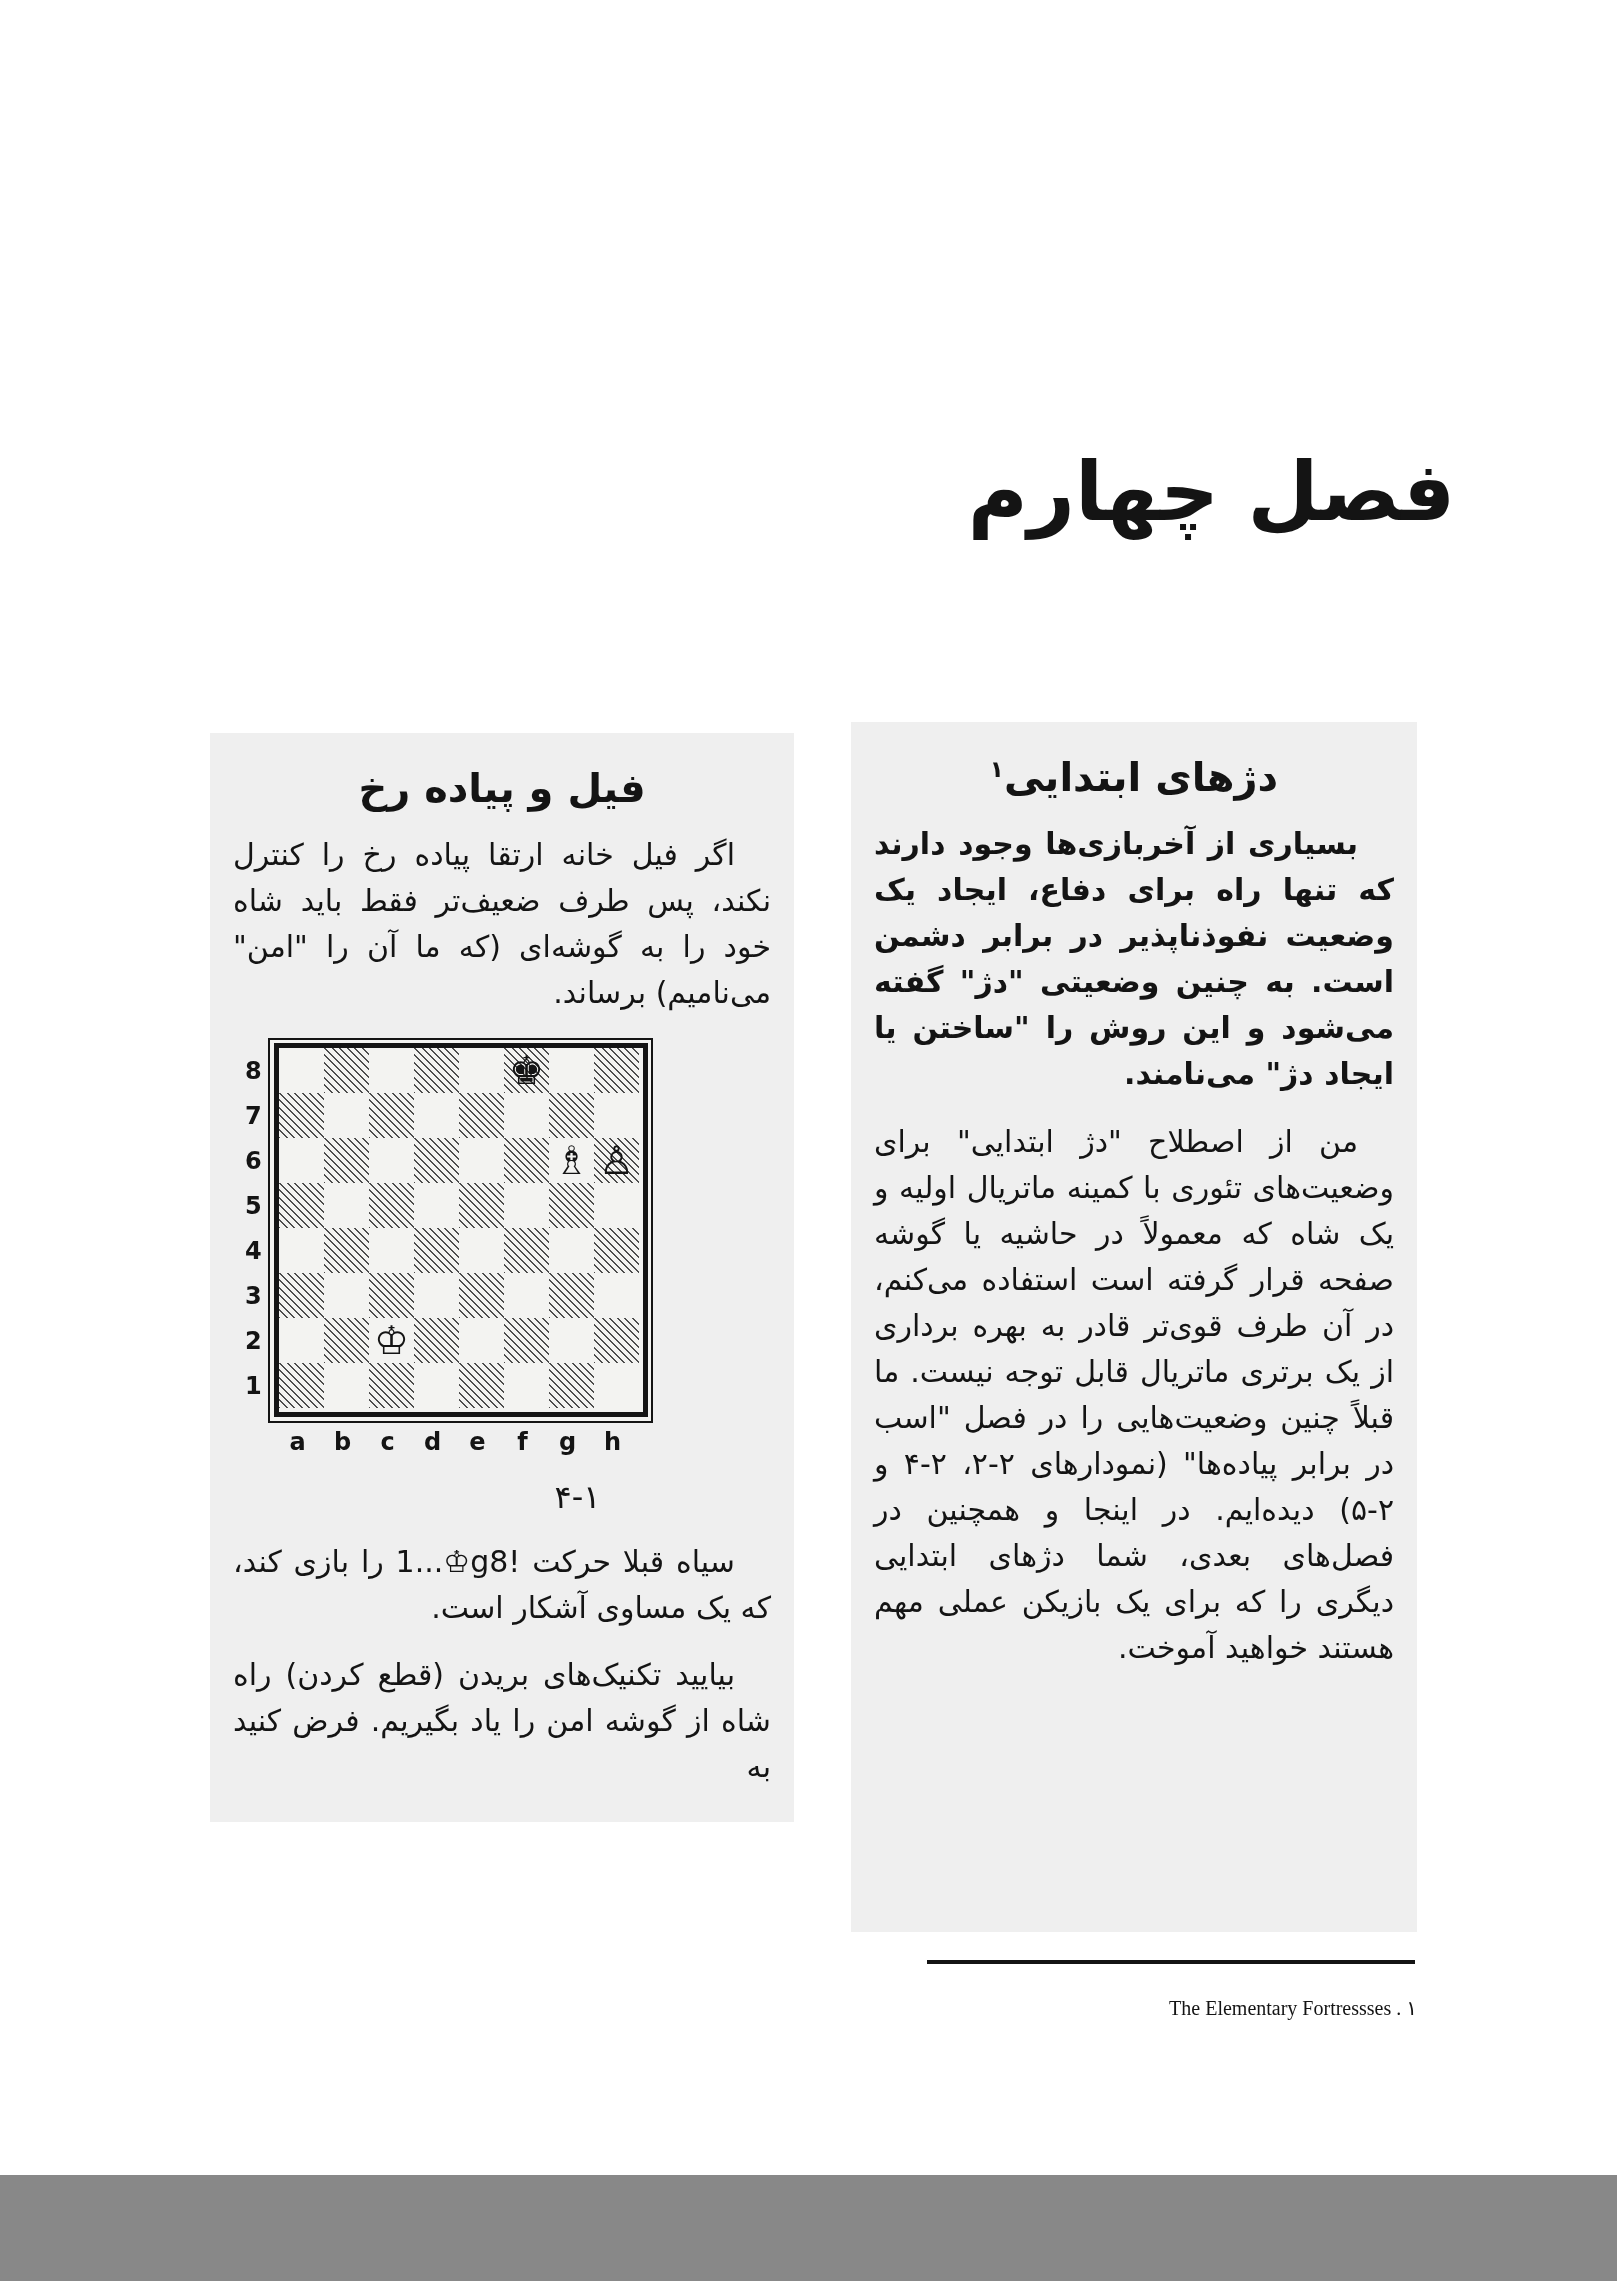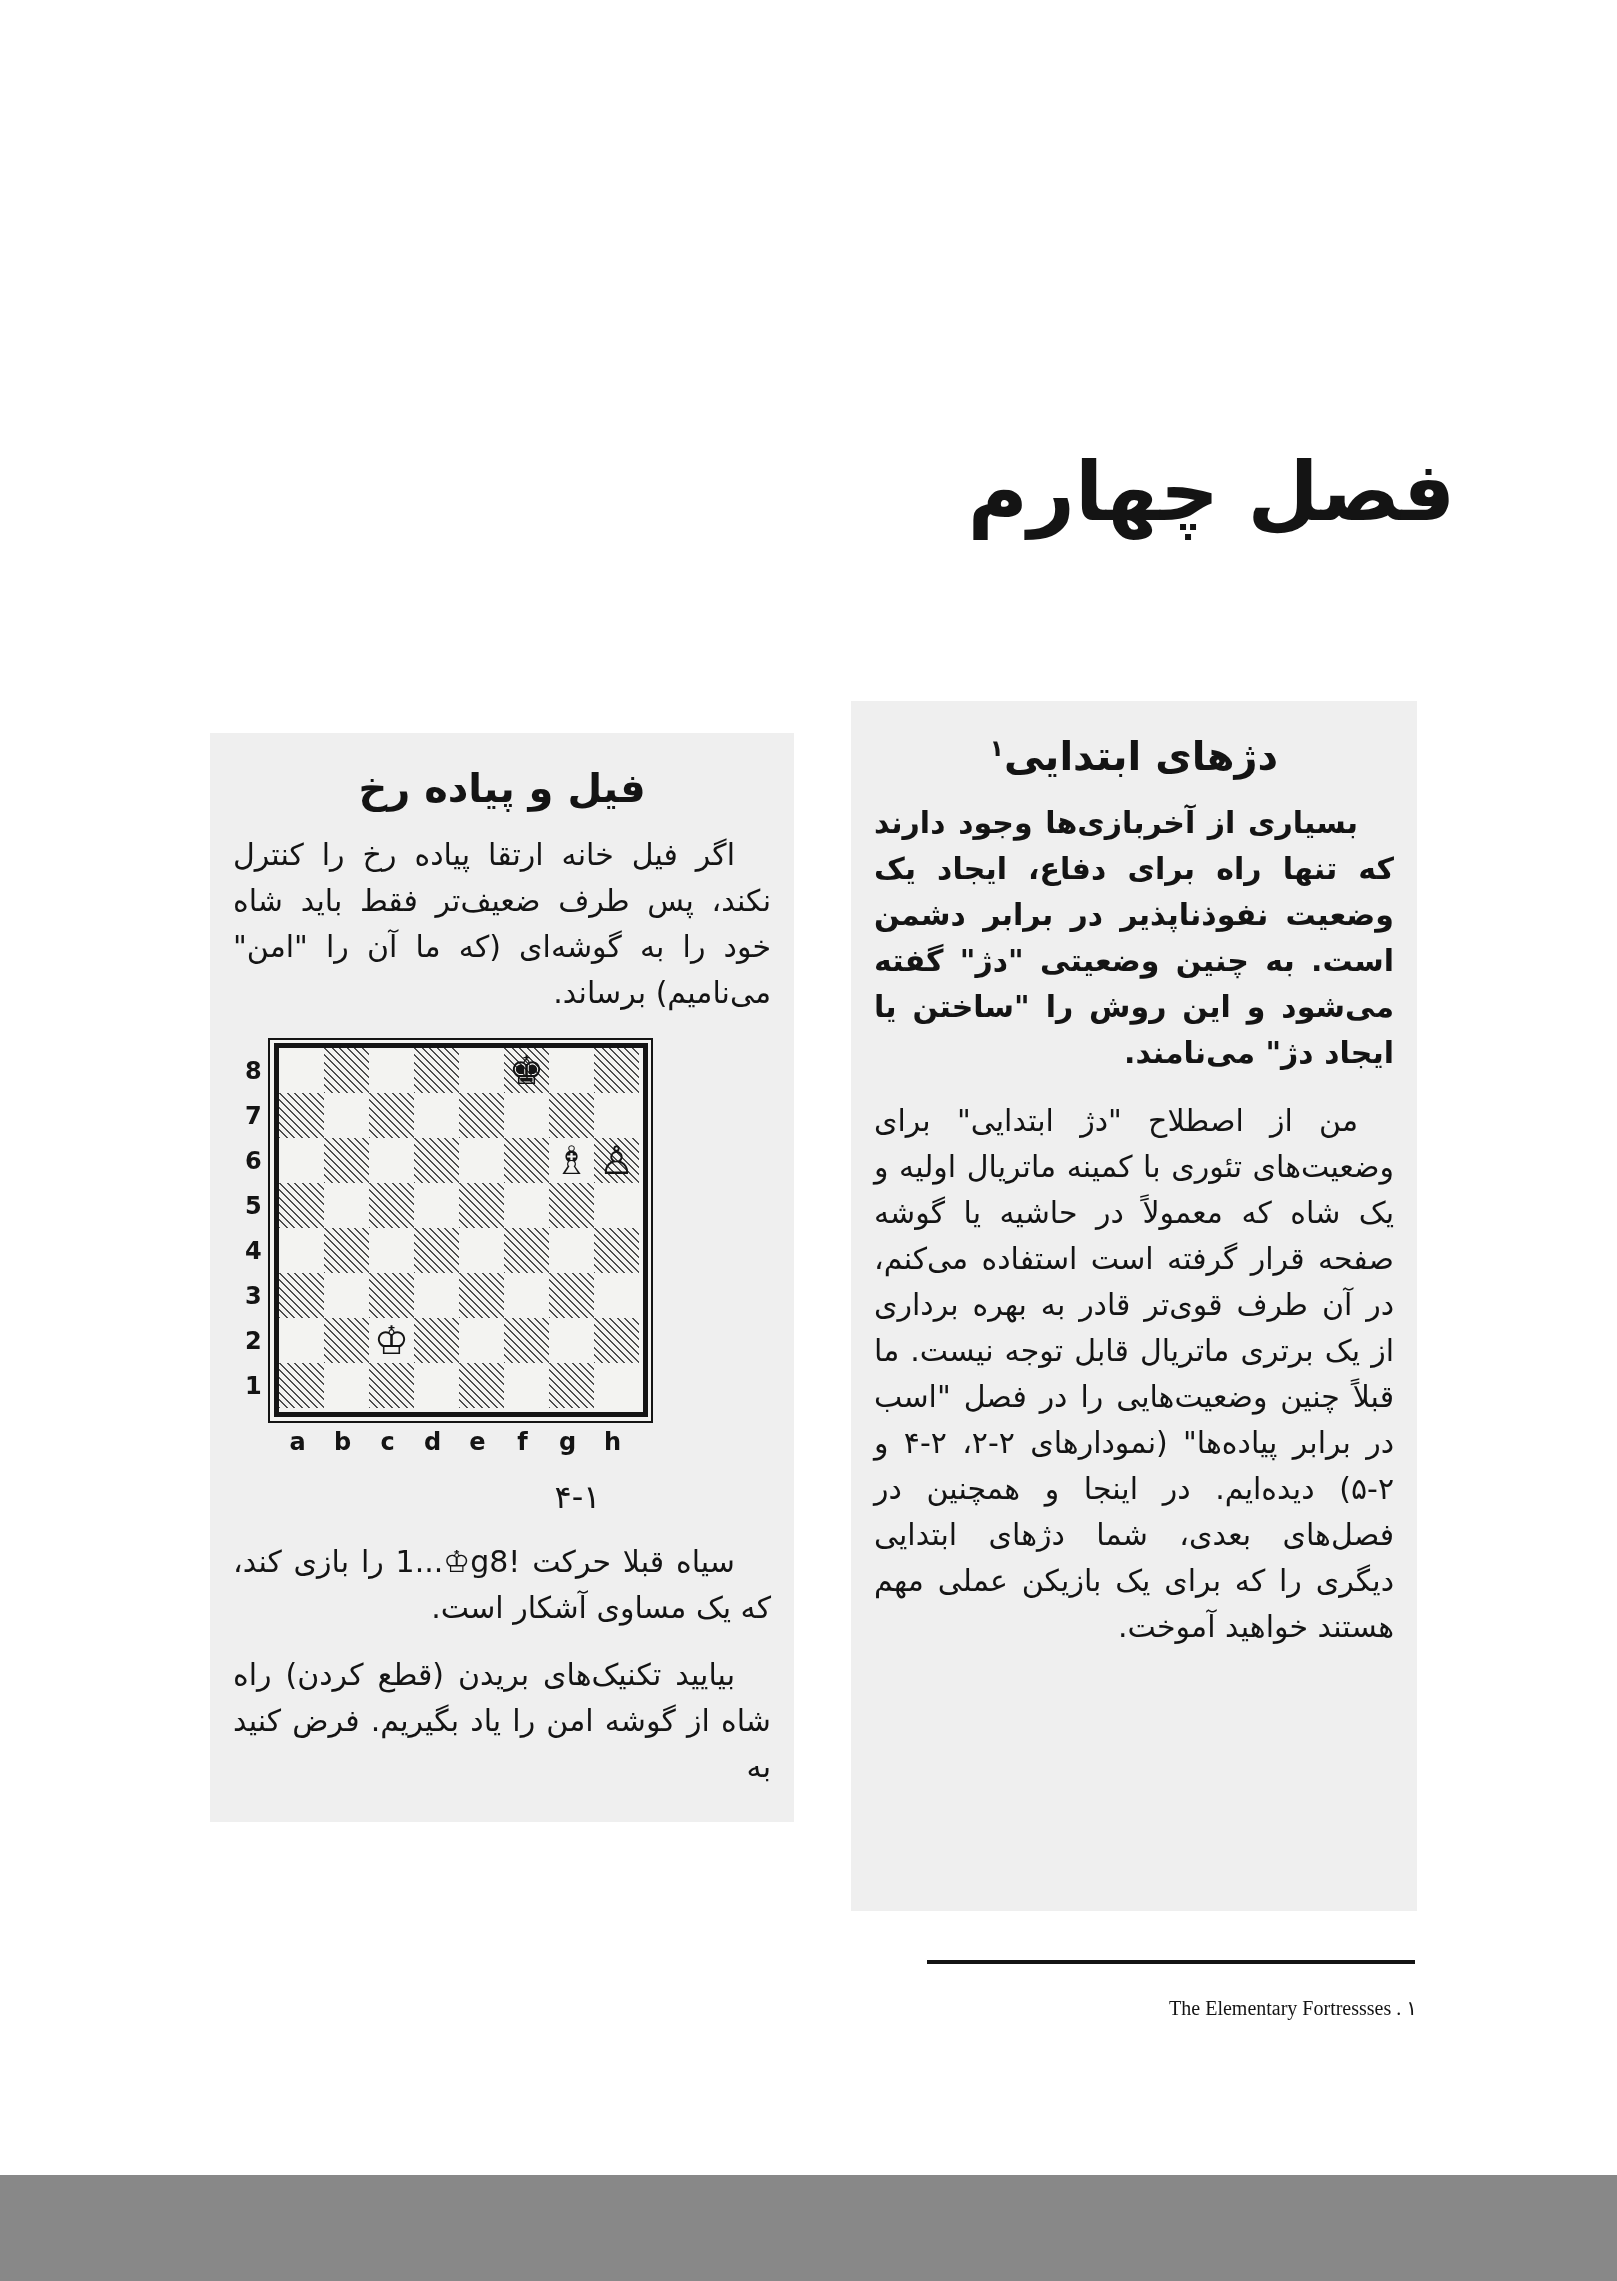--- a/index.html
+++ b/index.html
@@ -7,21 +7,21 @@
         font-family:"DejaVu Sans",sans-serif;color:#141414;overflow:hidden;}
 
   .title{position:absolute;top:389px;left:855px;width:713px;text-align:center;
          font-size:82px;font-weight:bold;direction:rtl;}
   .subtitle{position:absolute;top:538px;left:433px;width:713px;text-align:center;
             font-size:48px;font-weight:bold;direction:rtl;}
 
   .col{position:absolute;background:#efefef;box-sizing:border-box;direction:rtl;
        padding:23px 23px;overflow:hidden;}
   .col-left{left:210px;top:733px;width:584px;height:1089px;}
-  .col-right{left:851px;top:701px;width:566px;height:1210px;}
+  .col-right{left:851px;top:722px;width:566px;height:1210px;}
 
   .col-heading{margin:9px 0 21.4px;text-align:center;font-size:40px;font-weight:bold;}
   .col-heading sup{font-size:23px;vertical-align:super;}
   .col p{font-size:30px;line-height:46px;text-align:justify;margin:0 0 21.4px;text-indent:36px;}
   .col p.bold{font-weight:bold;}
   .move{white-space:nowrap;unicode-bidi:isolate;}
 
   .diagram{margin-top:3.6px;}
   .board-row{display:flex;direction:ltr;margin-left:5.3px;}
   .ranks{width:30px;padding-top:11.6px;}

